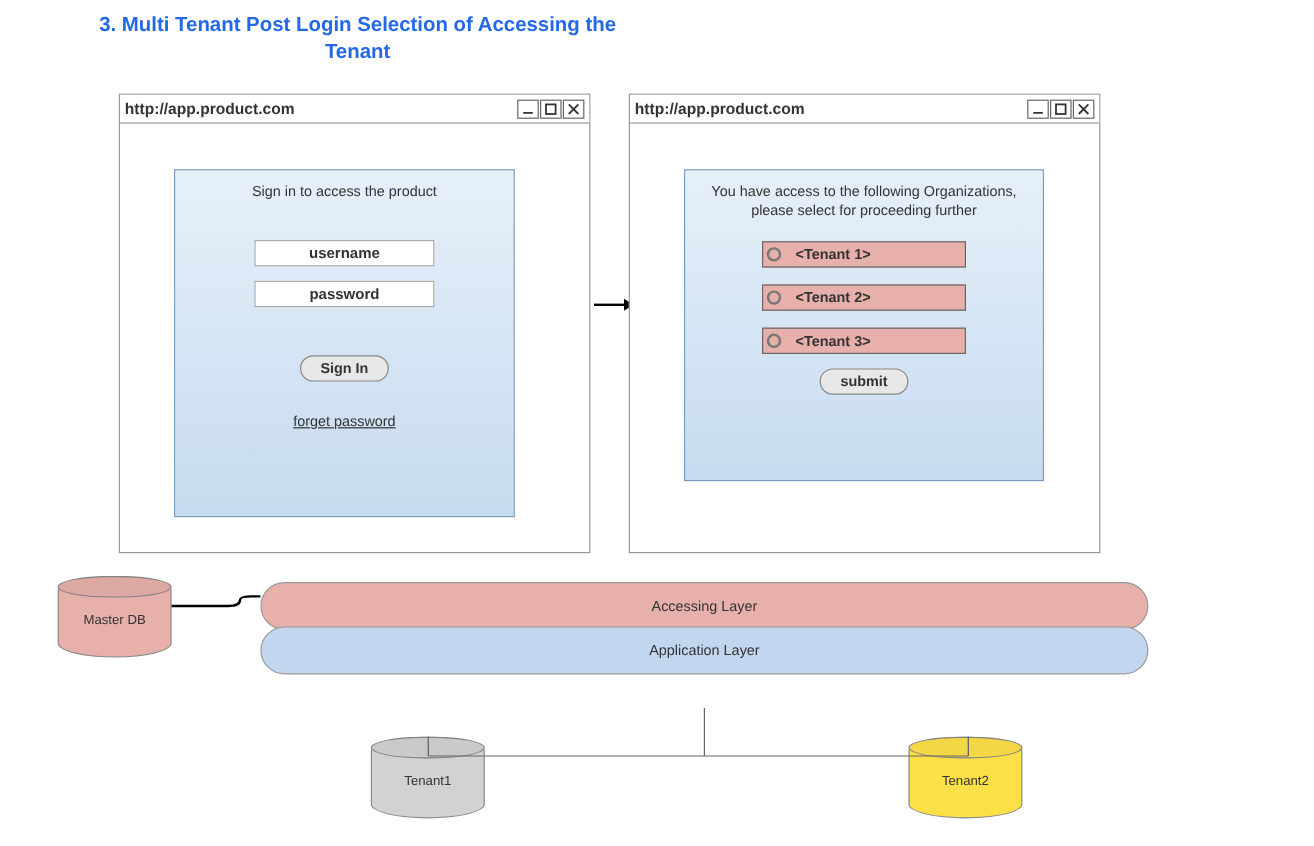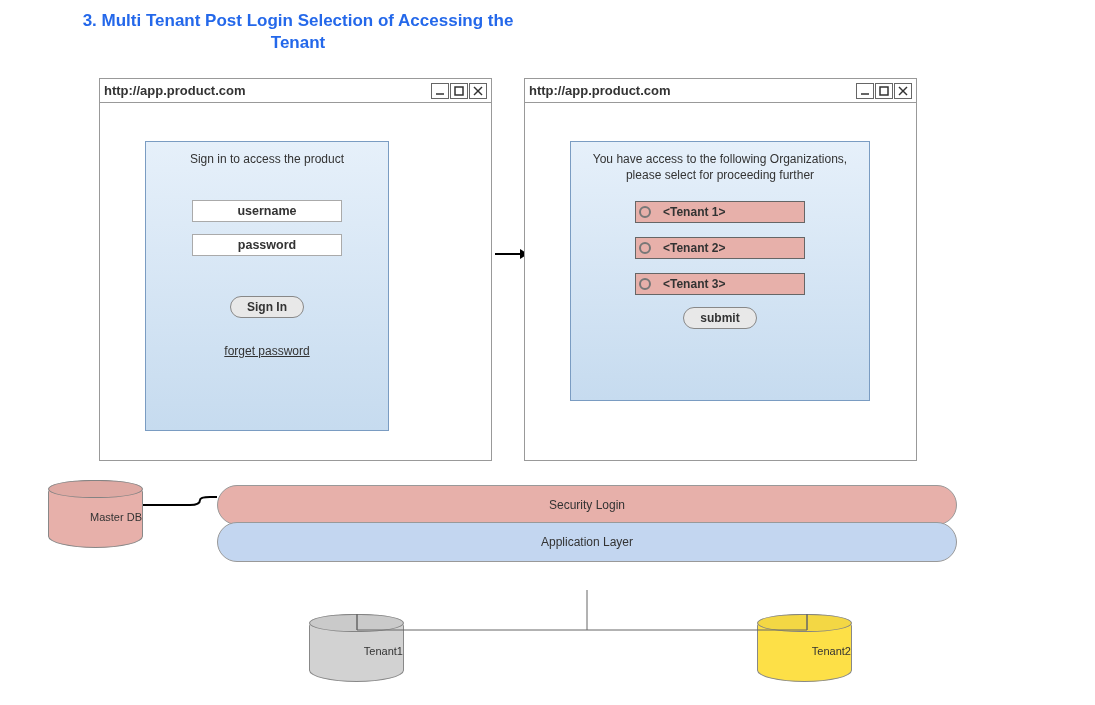--- a/index.html
+++ b/index.html
@@ -50,21 +50,21 @@
     width: 18px; height: 16px;
     border: 1px solid #666;
     display: flex; align-items: center; justify-content: center;
   }
   .win-btn svg { display: block; }
   .panel {
     position: absolute;
     border: 1px solid #7a9cc2;
     background: linear-gradient(to bottom, #e6f0fa 0%, #c6dbef 100%);
   }
-  .panel.left { left: 45px; top: 62px; width: 244px; height: 290px; }
+  .panel.left { left: 45px; top: 62px; width: 284px; height: 290px; }
   .panel.right { left: 45px; top: 62px; width: 300px; height: 260px; }
   .panel-title {
     text-align: center;
     font-size: 12px;
     color: #333;
     margin-top: 10px;
   }
   .panel-title.multi { line-height: 1.3; padding: 0 18px; }
   .input-field {
     width: 150px; height: 22px;
@@ -129,21 +129,21 @@
     display: flex; align-items: center; justify-content: center;
     font-size: 12px; color: #333;
   }
   .security-layer { left: 217px; top: 485px; width: 740px; background: #e7b0aa; }
   .app-layer     { left: 217px; top: 522px; width: 740px; background: #c3d6f0; }
   .db-cyl {
     position: absolute;
     width: 95px; height: 68px;
     border: 1px solid #888;
     border-radius: 48px / 12px;
-    display: flex; align-items: center; justify-content: flex-end;
+    display: flex; align-items: center; justify-content: center;
     font-size: 11px; color: #333;
     text-align: center;
   }
   .db-cyl::before {
     content: '';
     position: absolute;
     top: -1px; left: -1px; right: -1px;
     height: 16px;
     border: 1px solid #888;
     border-radius: 48px / 10px;
@@ -243,21 +243,21 @@
         <span class="radio"></span>
         <span>&lt;Tenant 3&gt;</span>
       </div>
       <div style="text-align:center; margin-top:-2px">
         <span class="submit-btn">submit</span>
       </div>
     </div>
   </div>
 
   <div class="layer security-layer">
-    <span>Security Login</span>
+    <span>Accessing Layer</span>
   </div>
   <div class="layer app-layer">
     <span>Application Layer</span>
   </div>
 
   <div class="db-cyl master-db">
     <span class="lbl">Master DB</span>
   </div>
   <div class="db-cyl tenant1-db">
     <span class="lbl">Tenant1</span>

